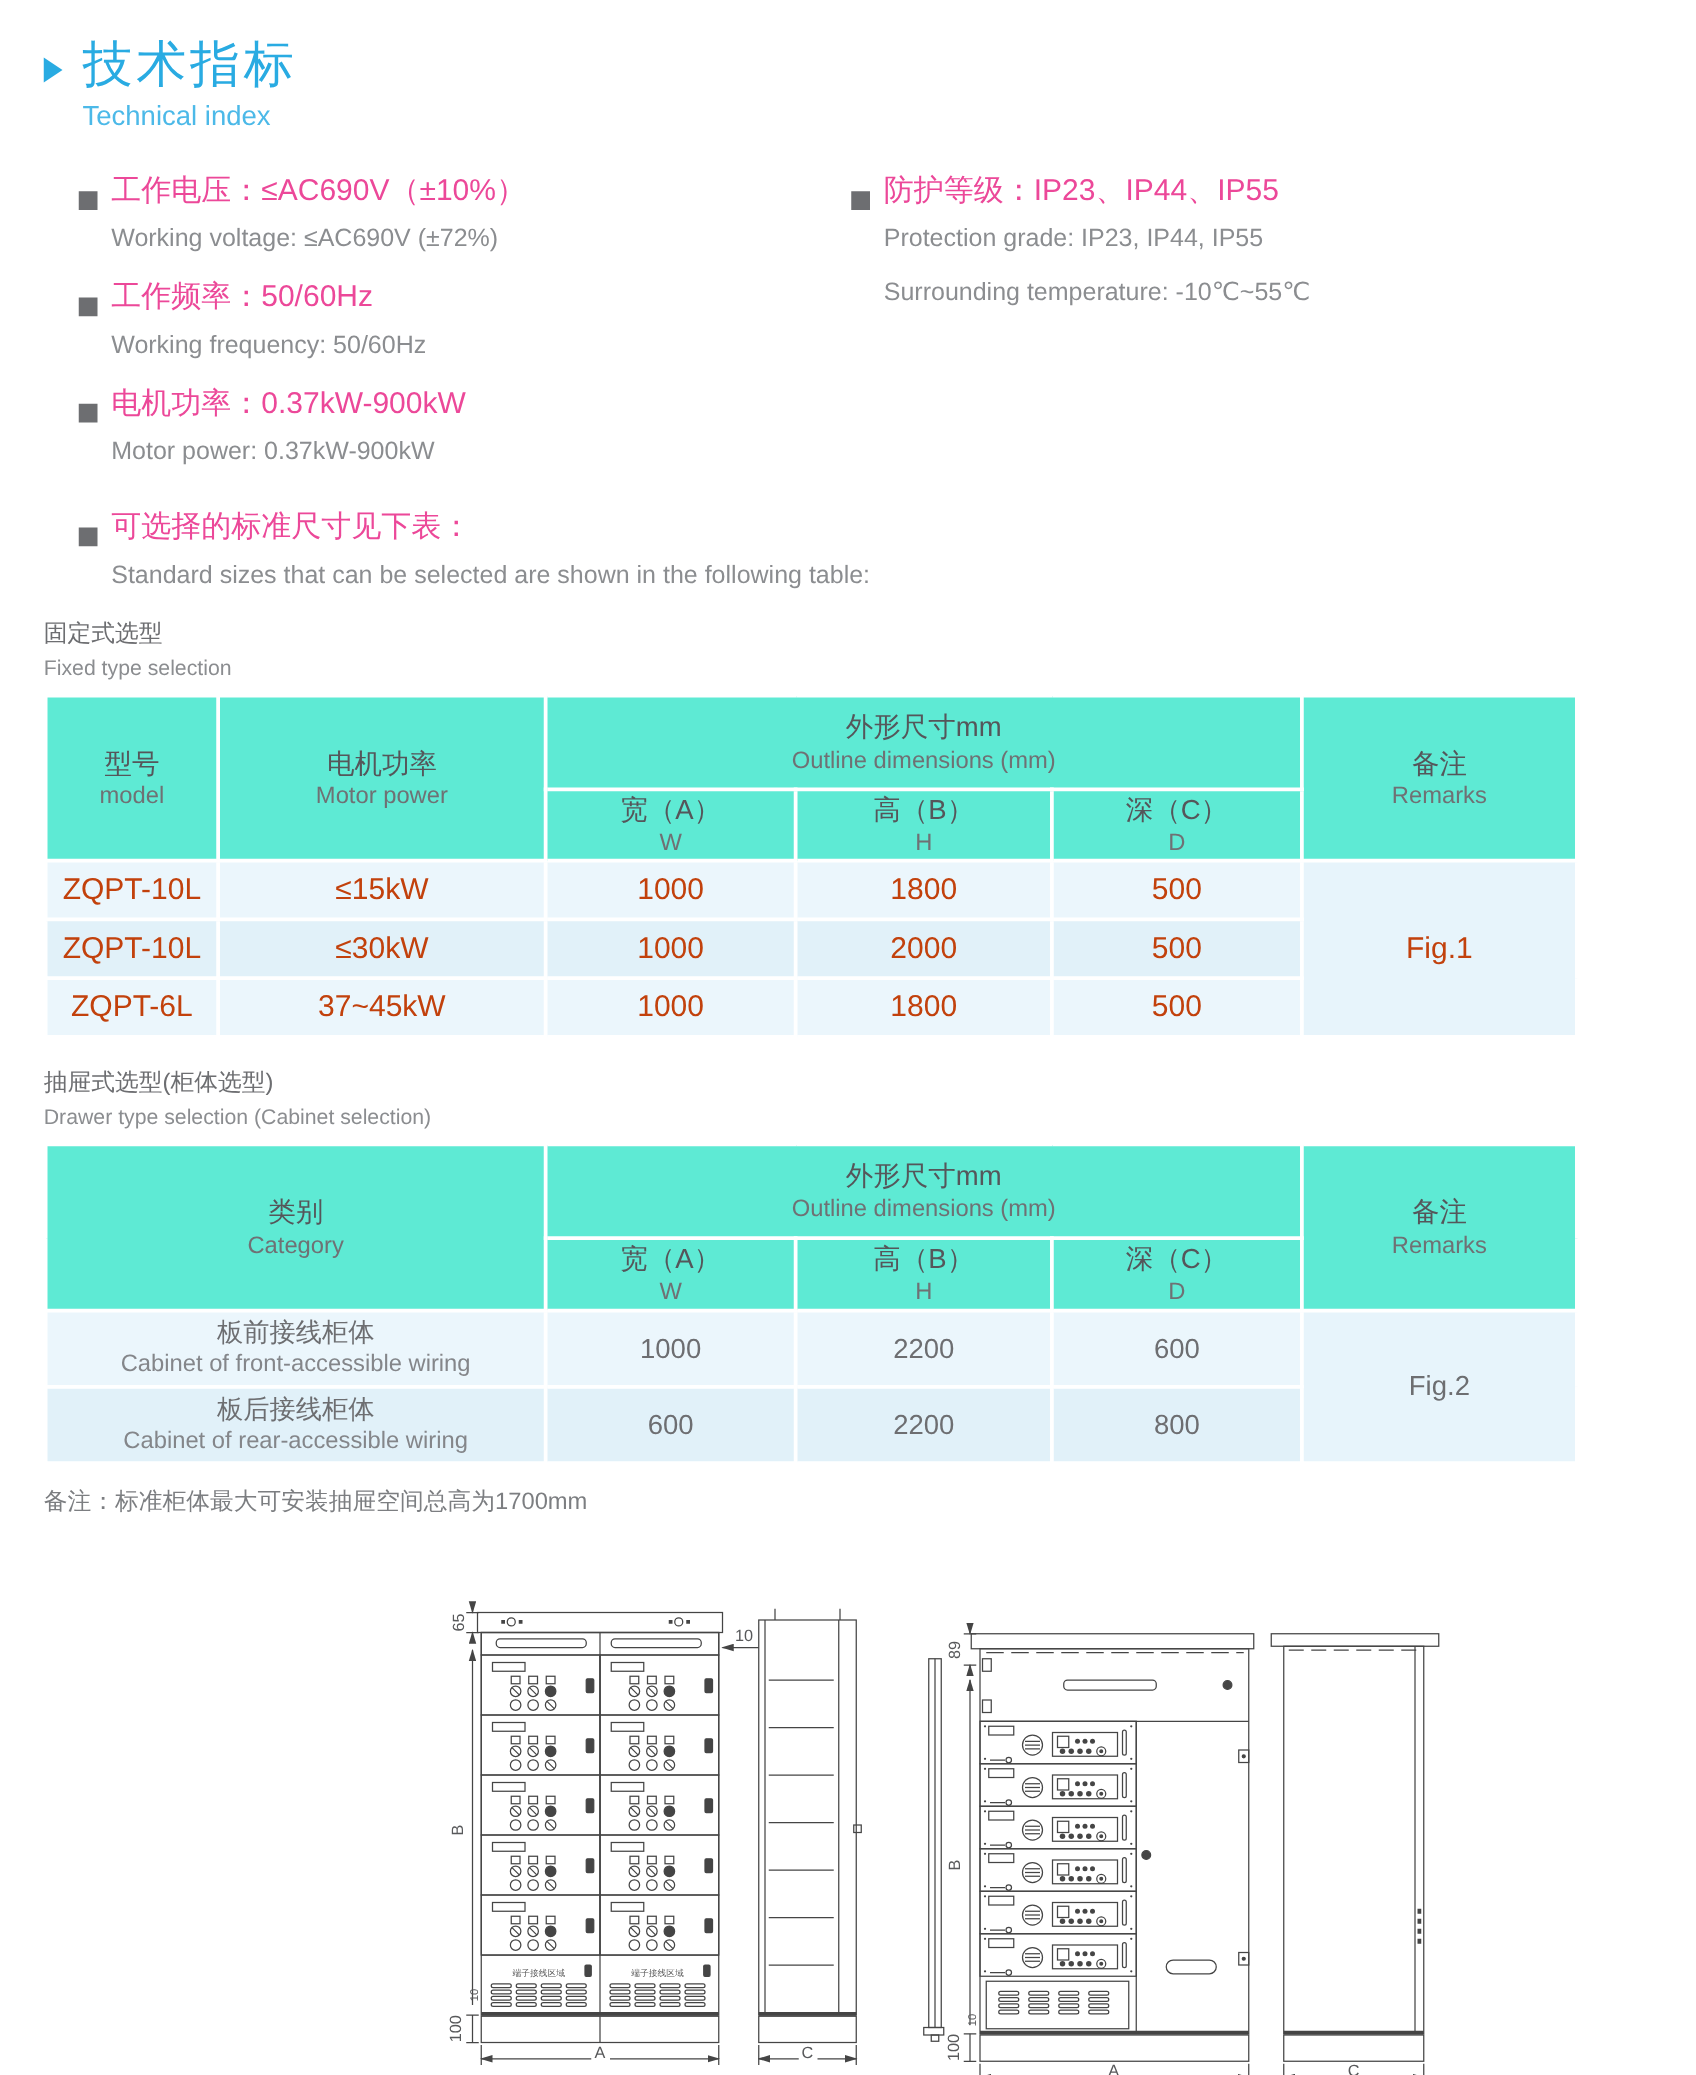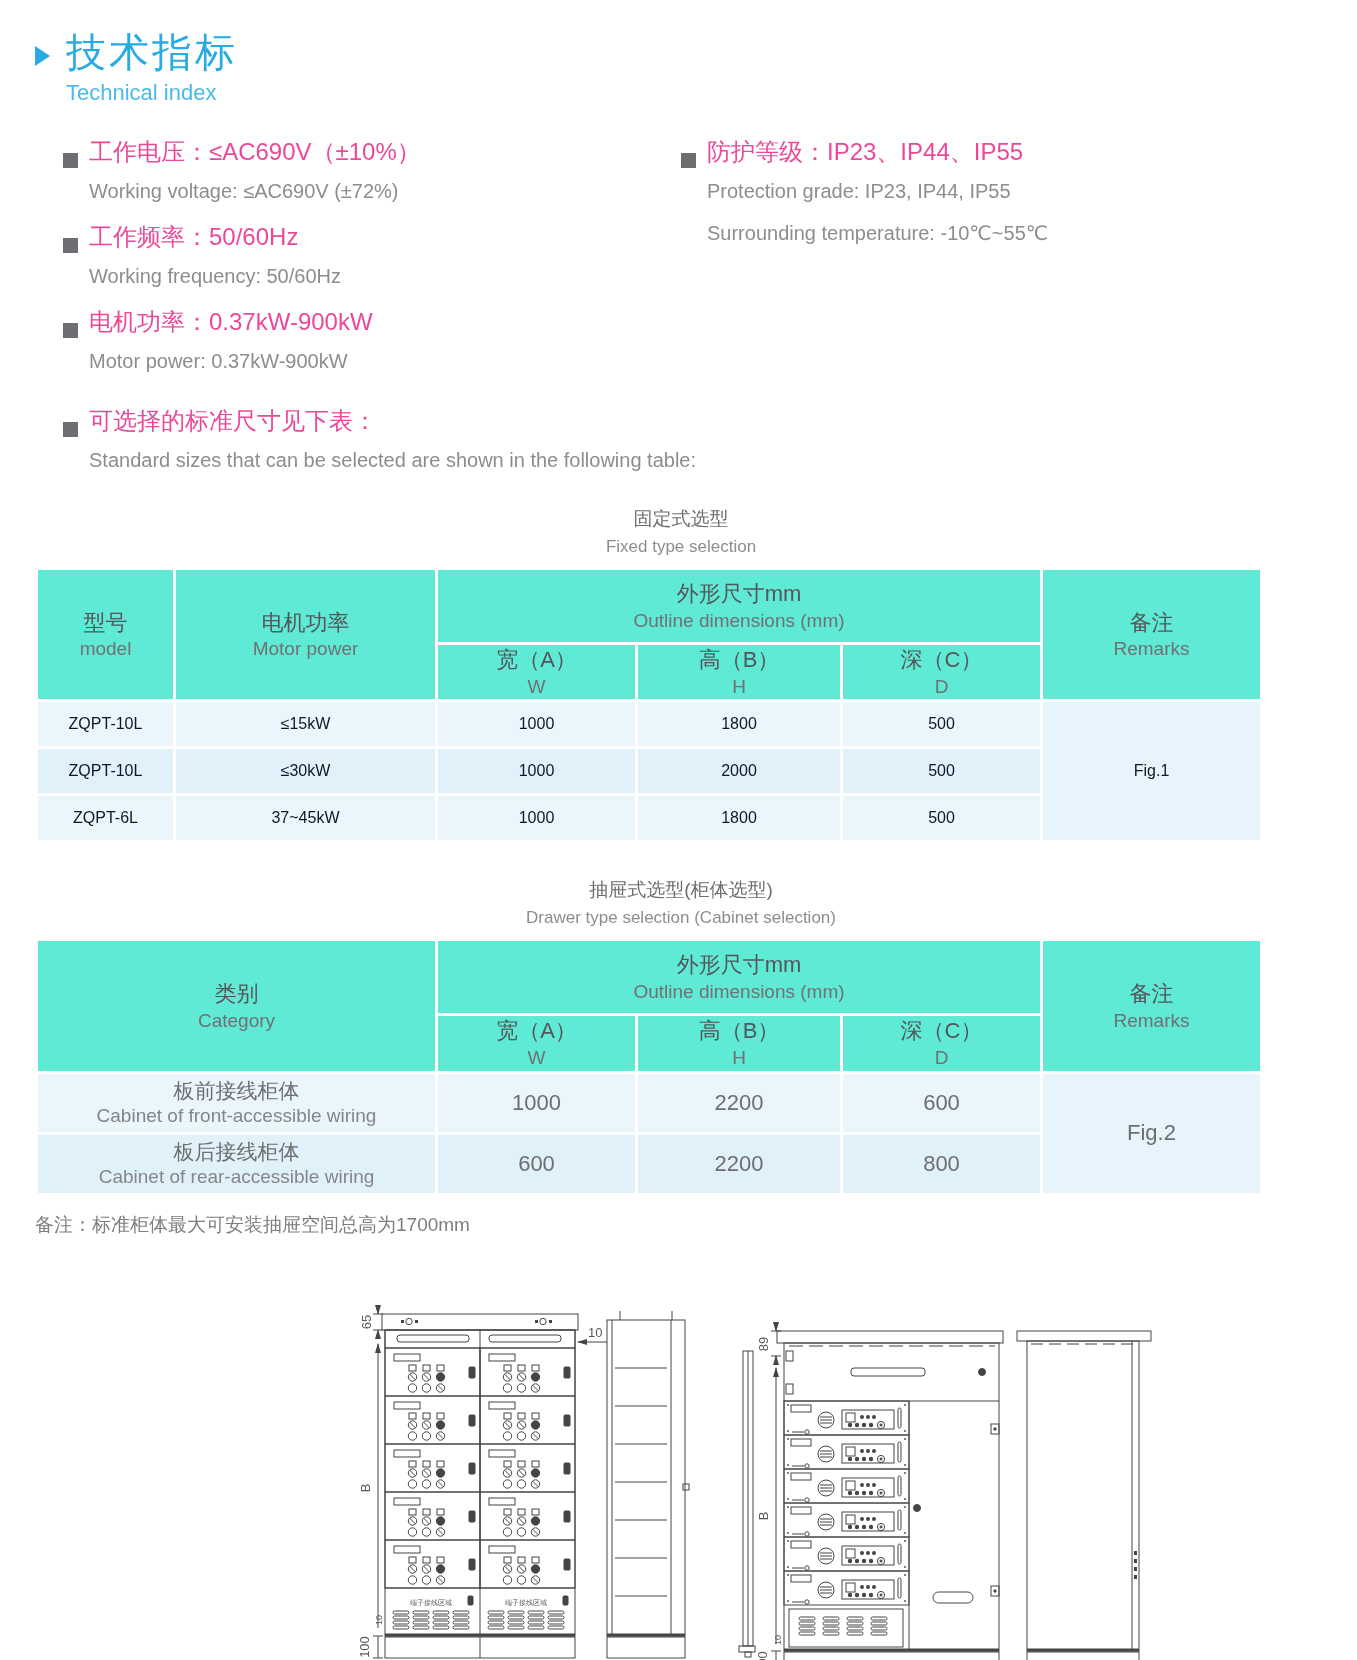--- a/index.html
+++ b/index.html
@@ -16,36 +16,36 @@
   .specs{display:flex;margin:30px 0 0 28px;}
   .spec-col-left{width:618px;flex:none;}
   .spec-col-right{flex:1;}
   .spec-item{margin-bottom:2px;}
   .spec-zh{display:flex;align-items:flex-end;gap:11px;font-size:24px;color:#ec4899;}
   .sq{width:15px;height:15px;background:#6d6e71;flex:none;}
   .spec-en{font-size:20px;color:#8b8d90;margin:12px 0 18px 26px;}
   .sizes-note{margin:14px 0 0 28px;}
 
   
-  .section-label{margin-top:34px;text-align:center;}
+  .section-label{margin-top:22px;}
   .sec-zh{font-size:19px;color:#6d6e71;}
   .sec-en{font-size:17px;color:#8b8d90;margin-top:5px;}
 
   
   table{border-collapse:collapse;width:1225px;margin-top:10px;table-layout:fixed;text-align:center;}
   th,td{border:3px solid #fff;padding:0;vertical-align:middle;}
   thead th{background:#5eead4;font-weight:normal;}
   tbody td{background:#ebf6fc;}
   tbody tr.alt td{background:#e1f1f9;}
   td.remark-cell{background:#e7f4fb;}
   .hz{display:block;font-size:22px;color:#55565a;line-height:1.35;}
   .he{display:block;font-size:19px;color:#6f7174;line-height:1.3;}
   .t1-h1 th{height:72px;}
   .t1-h2 th{height:48px;}
-  .t1-data td{height:44px;font-size:16px;color:#0f172a;}
+  .t1-data td{height:44px;font-size:24px;color:#c2410c;}
   .t2-data td{height:58px;font-size:22px;color:#6d6e71;}
   .cat-zh{display:block;font-size:21px;color:#6d6e71;line-height:1.3;}
   .cat-en{display:block;font-size:19px;color:#84868a;line-height:1.3;}
 
   
   .footnote{margin-top:16px;}
   .fn-zh{font-size:19px;color:#7c7e81;}
   .fn-en{font-size:18px;color:#8b8d90;margin-top:7px;}
 
   

